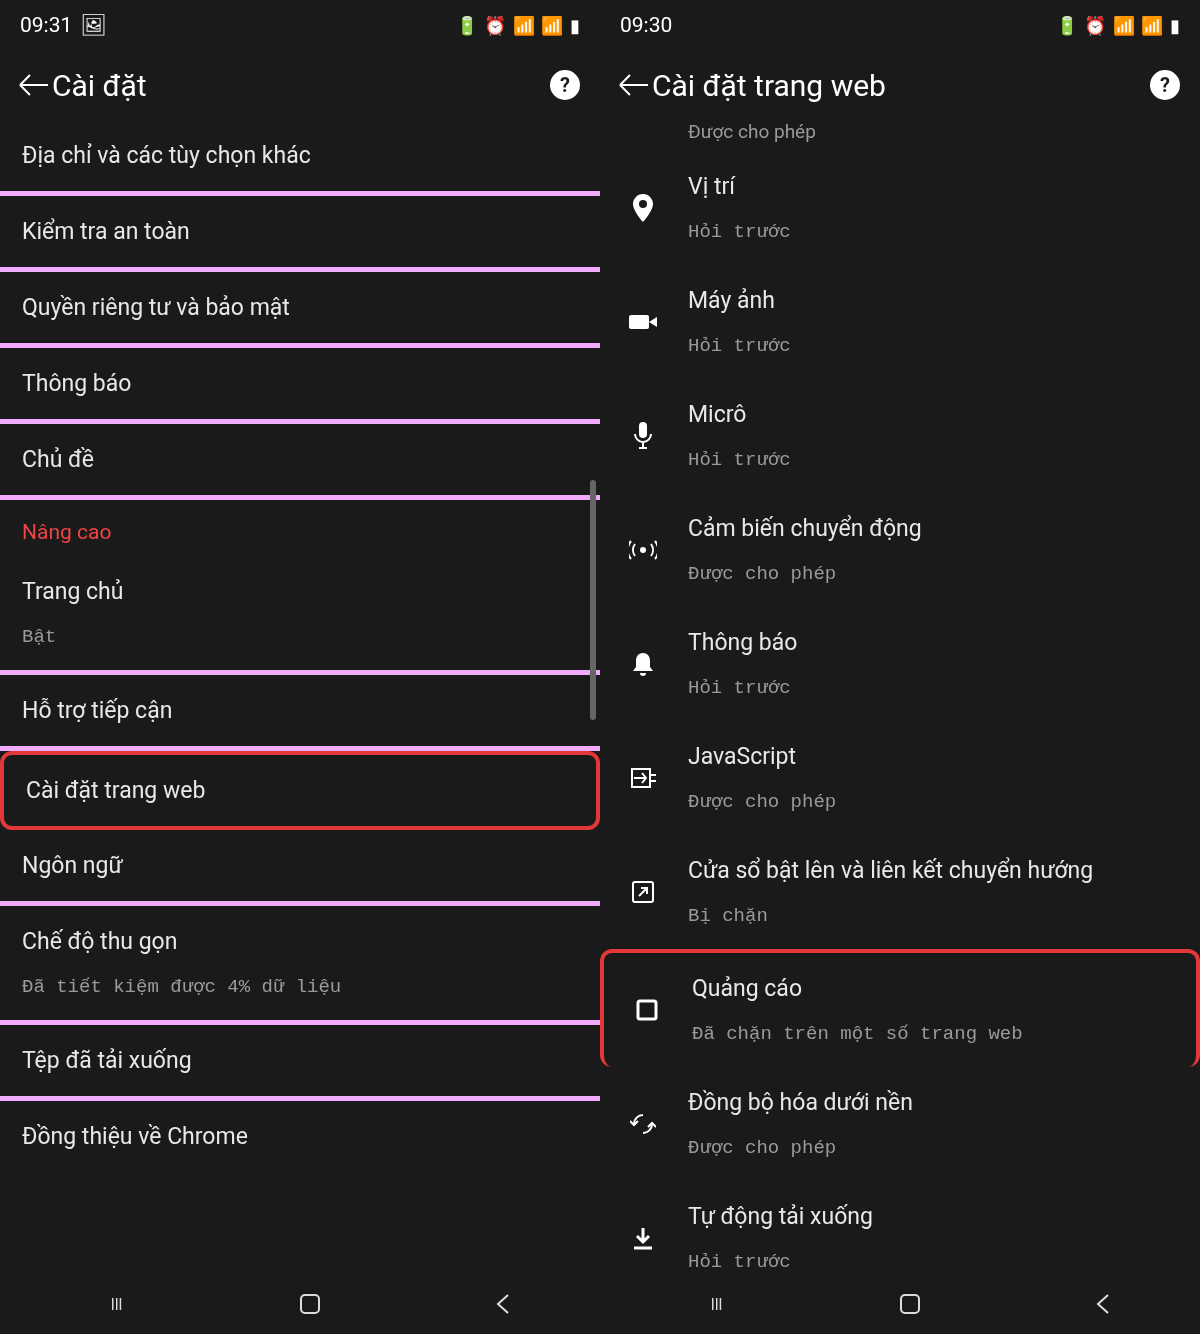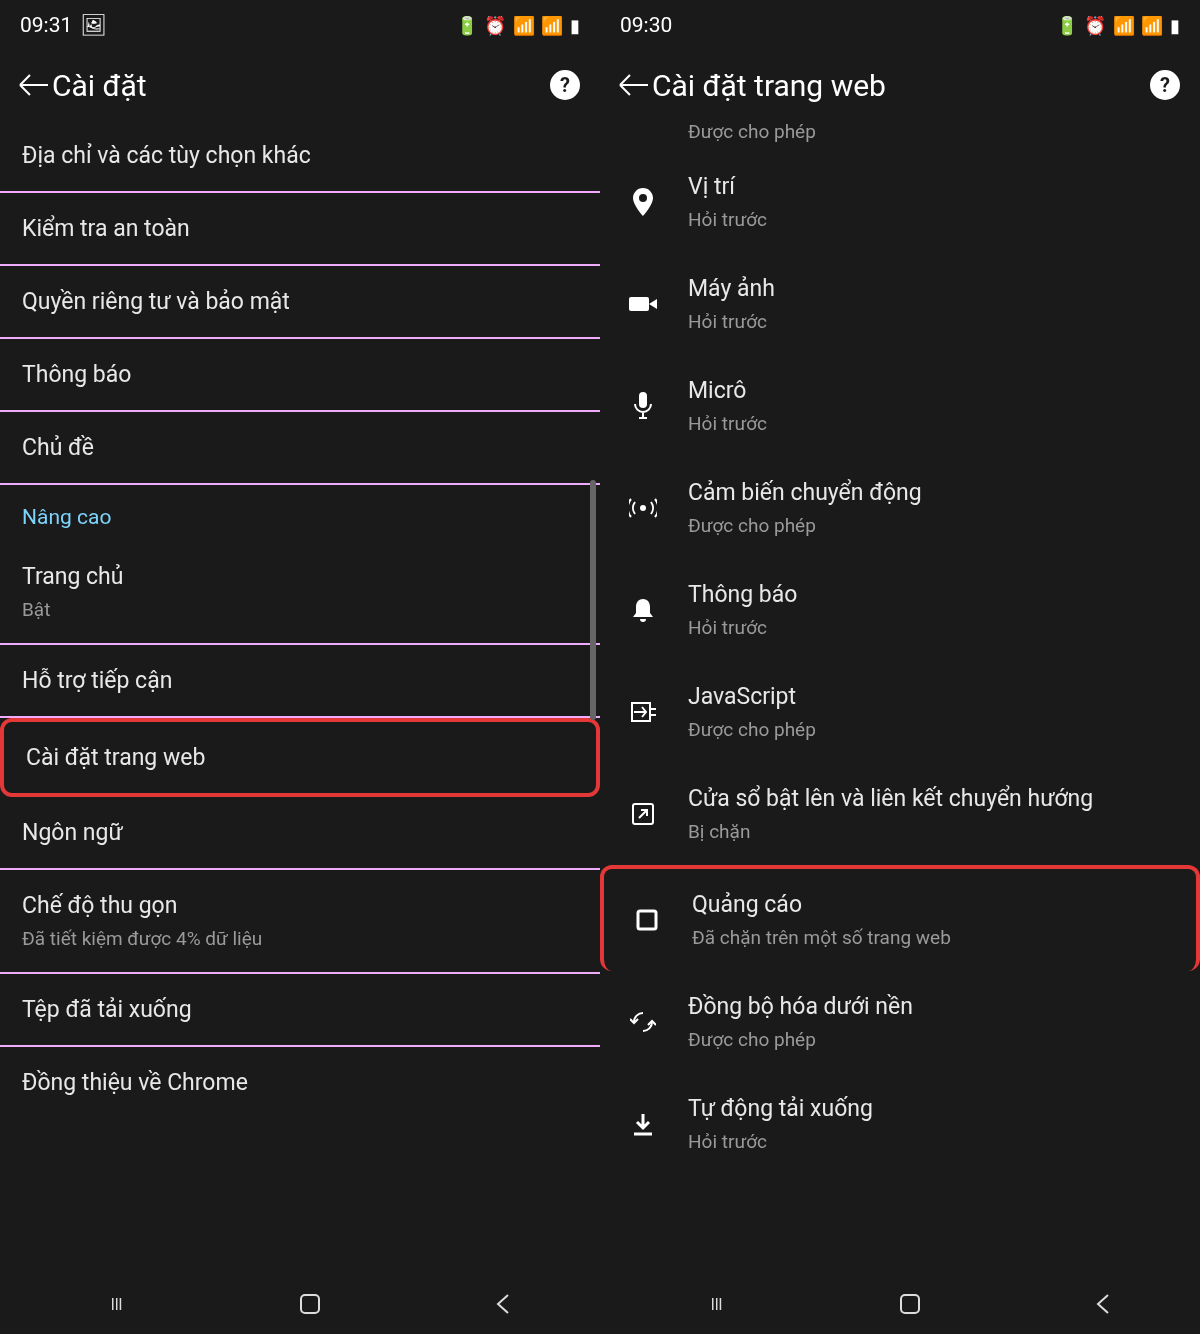--- a/index.html
+++ b/index.html
@@ -9,25 +9,25 @@
     .statusbar .left { display: flex; align-items: center; gap: 8px; }
     .statusbar .right { display: flex; align-items: center; gap: 6px; font-size: 18px; }
     .appbar { height: 70px; display: flex; align-items: center; padding: 0 20px; gap: 4px; color: #fff; }
     .appbar .title { font-size: 30px; font-weight: 400; flex: 1; }
     .back-icn { width: 28px; height: 2px; background: #fff; position: relative; }
     .back-icn::before, .back-icn::after { content: ''; position: absolute; width: 14px; height: 2px; background: #fff; left: -2px; }
     .back-icn::before { transform: rotate(-45deg); top: -5px; }
     .back-icn::after { transform: rotate(45deg); top: 5px; }
     .help-icn { width: 30px; height: 30px; border-radius: 50%; background: #fff; color: #1a1a1a; display: flex; align-items: center; justify-content: center; font-weight: bold; font-size: 20px; }
     .content { flex: 1; overflow: hidden; position: relative; }
-    .list-item { padding: 22px 22px; border-bottom: 2px solid #f0abfc; color: #ddd; position: relative; }
+    .list-item { padding: 22px 22px; border-bottom: 5px solid #f0abfc; color: #ddd; position: relative; }
     .list-item.withicon { padding-left: 88px; border-bottom: none; min-height: 76px; display: flex; flex-direction: column; justify-content: space-between; }
     .list-item .primary { font-size: 23px; color: #e8e8e8; }
-    .list-item .secondary { font-size: 19px; color: #9a9a9a; margin-top: 8px; }
-    .section-header { padding: 20px 22px 12px; color: #7dd3fc; font-size: 21px; }
+    .list-item .secondary { font-size: 19px; color: #9a9a9a; margin-top: 21px; font-family: Liberation Mono, monospace; }
+    .section-header { padding: 20px 22px 12px; color: #ef4444; font-size: 21px; }
     .list-icon { position: absolute; left: 26px; top: 50%; transform: translateY(-50%); width: 34px; height: 34px; display: flex; align-items: center; justify-content: center; color: #e8e8e8; }
     .hl { border: 4px solid #e43838; border-radius: 12px; }
     .navbar { height: 60px; display: flex; justify-content: space-around; align-items: center; color: #ddd; padding-left: 20px; }
     .nav-btn { width: 28px; height: 28px; display: flex; align-items: center; justify-content: center; }
     .scroll-track { position: absolute; right: 4px; top: 0; bottom: 0; width: 6px; }
     .scroll-thumb { position: absolute; right: 0; width: 6px; background: #666; border-radius: 3px; }
     svg { fill: #fff; }
   </style>
 </head>
 <body>

